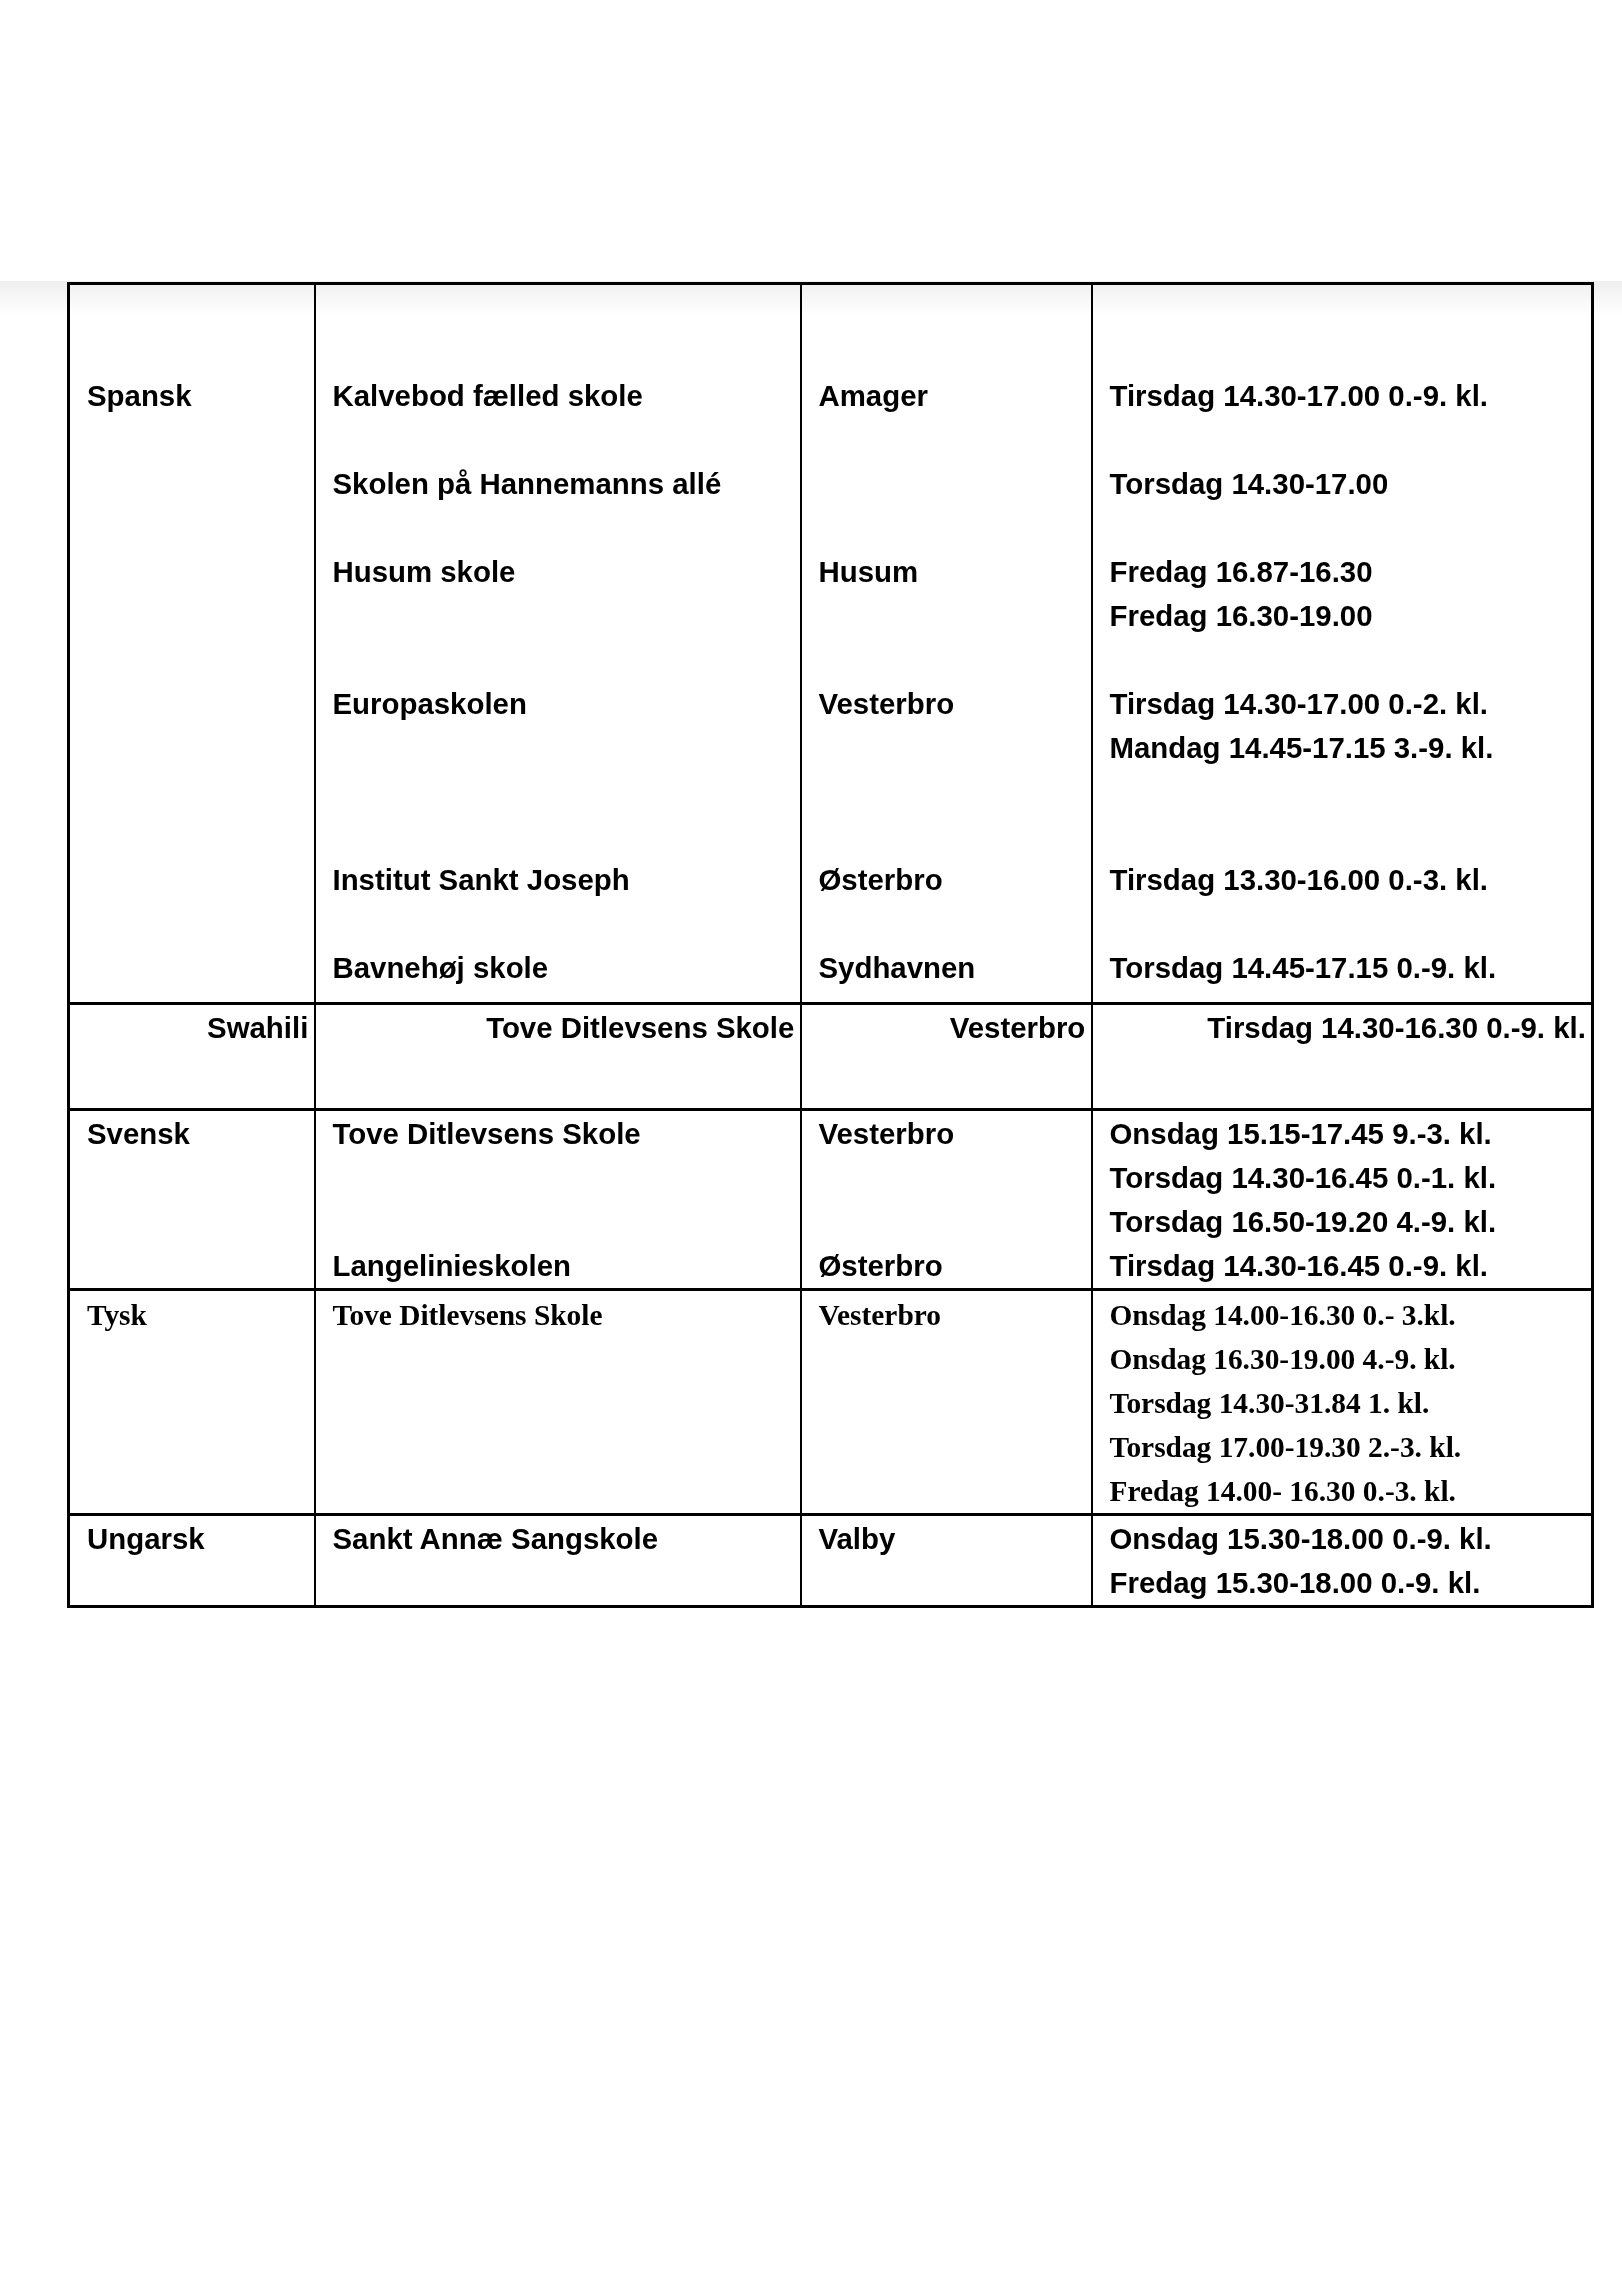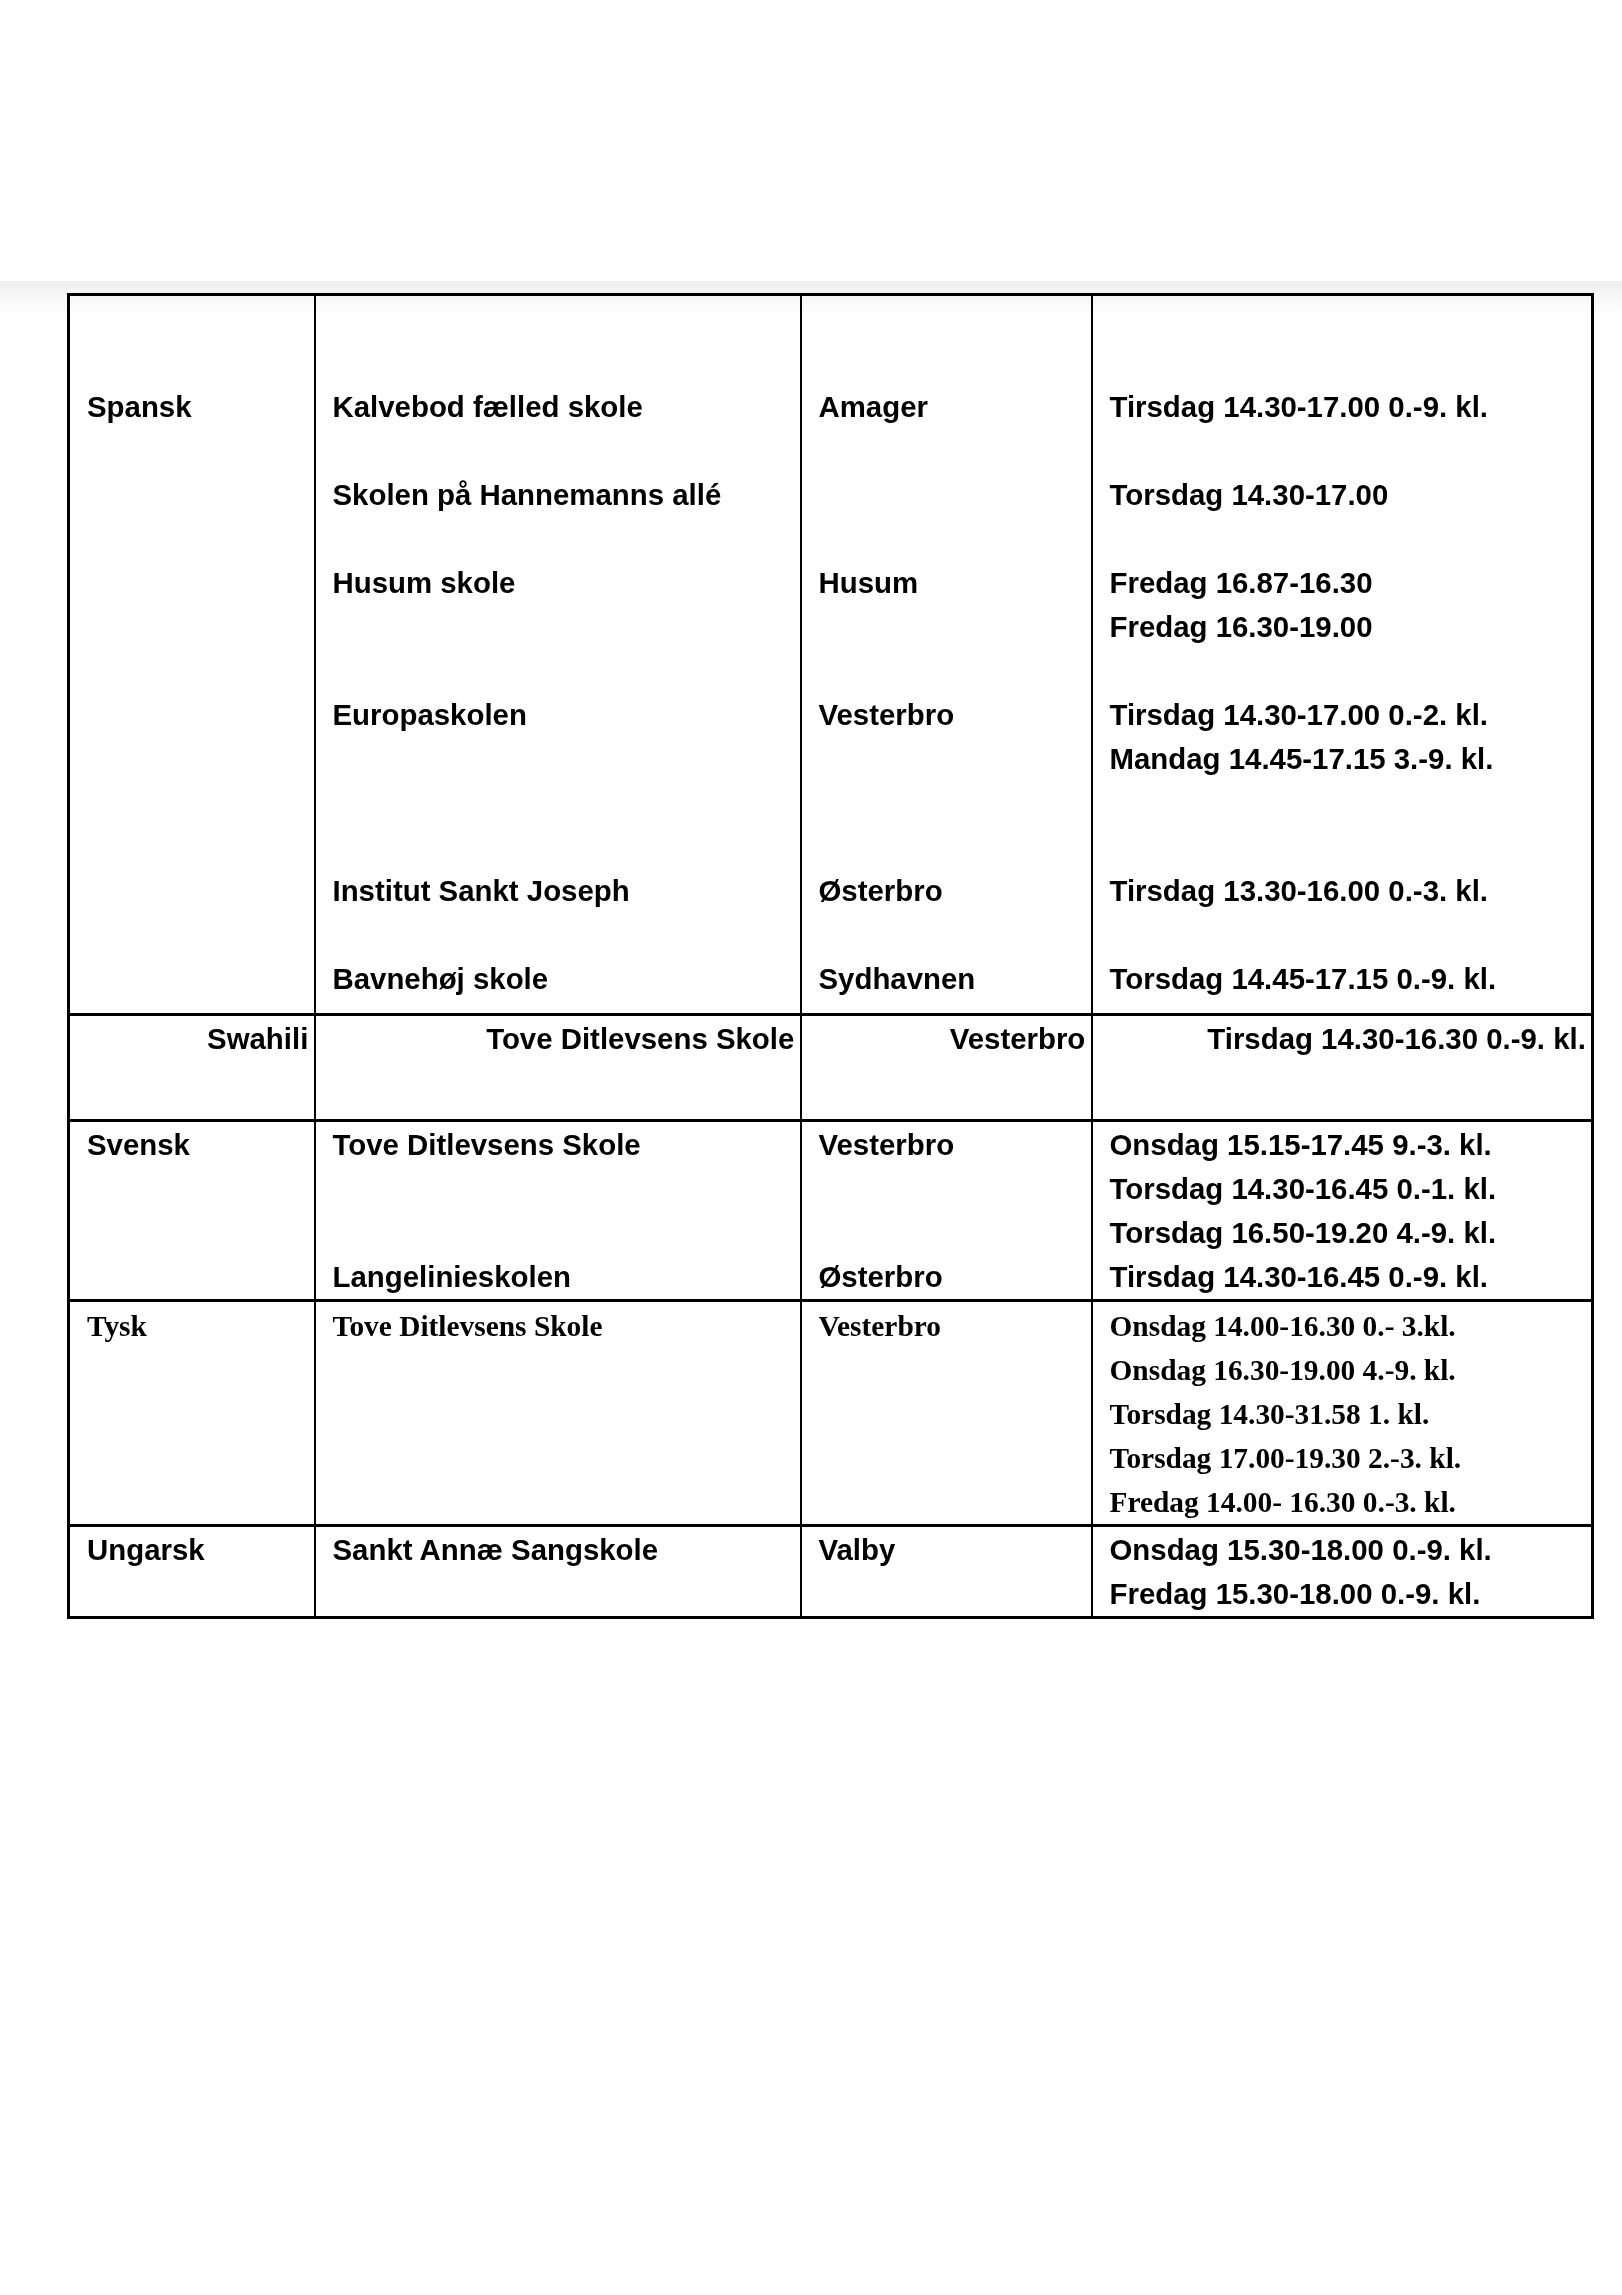--- a/index.html
+++ b/index.html
@@ -17,21 +17,21 @@
     position: absolute;
     left: 0;
     top: 281px;
     width: 1623px;
     height: 35px;
     background: linear-gradient(to bottom, #efefef 0%, #f6f6f6 40%, #ffffff 100%);
   }
   table.schedule-table {
     position: absolute;
     left: 67px;
-    top: 293px;
+    top: 282px;
     width: 1523px;
     border-collapse: collapse;
     table-layout: fixed;
     border: 3.3px solid #000;
   }
   col.col-language { width: 246px; }
   col.col-school   { width: 486px; }
   col.col-area     { width: 291px; }
   col.col-schedule { width: 501px; }
   td {
@@ -176,21 +176,21 @@
         </td>
         <td>
           <div class="line">Tove Ditlevsens Skole</div>
         </td>
         <td>
           <div class="line">Vesterbro</div>
         </td>
         <td>
           <div class="line">Onsdag 14.00-16.30 0.- 3.kl.</div>
           <div class="line">Onsdag 16.30-19.00 4.-9. kl.</div>
-          <div class="line">Torsdag 14.30-31.58 1. kl.</div>
+          <div class="line">Torsdag 14.30-31.84 1. kl.</div>
           <div class="line">Torsdag 17.00-19.30 2.-3. kl.</div>
           <div class="line">Fredag 14.00- 16.30 0.-3. kl.</div>
         </td>
       </tr>
       <tr>
         <td>
           <div class="line">Ungarsk</div>
         </td>
         <td>
           <div class="line">Sankt Annæ Sangskole</div>

